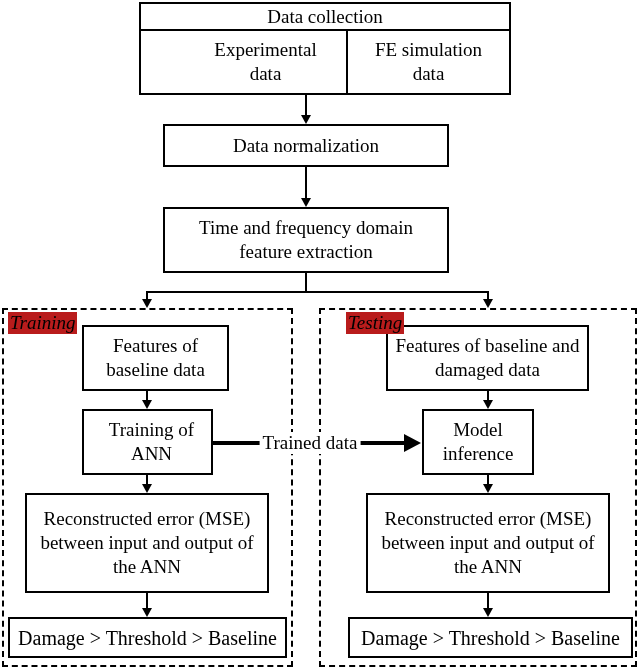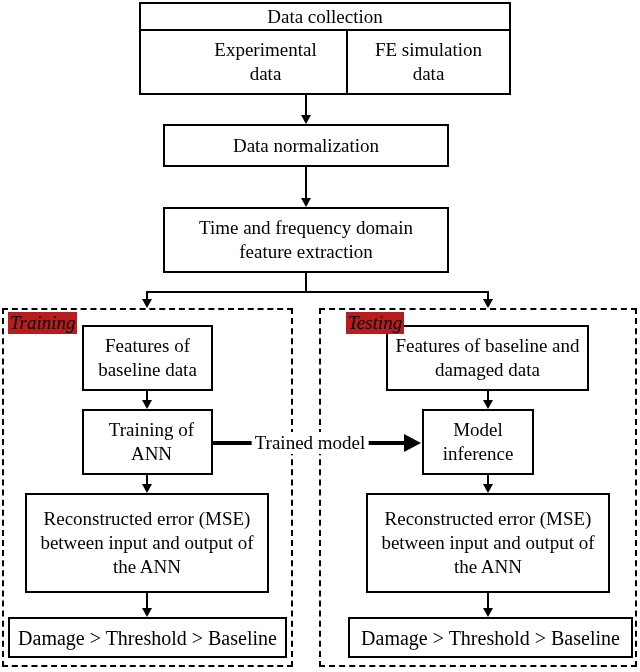--- a/index.html
+++ b/index.html
@@ -156,21 +156,21 @@
   </div>
 
   <div class="box" style="left:163px; top:124px; width:286px; height:43px;">
     <span>Data normalization</span>
   </div>
 
   <div class="box" style="left:163px; top:207px; width:286px; height:66px;">
     <span class="w250">Time and frequency domain feature extraction</span>
   </div>
 
-  <div class="box" style="left:82px; top:325px; width:131px; height:66px;">
+  <div class="box" style="left:82px; top:325px; width:147px; height:66px;">
     <span>Features of baseline data</span>
   </div>
   <div class="box" style="left:82px; top:409px; width:131px; height:66px;padding-left:8px;">
     <span>Training of ANN</span>
   </div>
   <div class="box" style="left:25px; top:493px; width:244px; height:100px;">
     <span class="w245">Reconstructed error (MSE) between input and output of the ANN</span>
   </div>
   <div class="box decision" style="left:8px; top:617px; width:279px; height:41px;">
     <span>Damage &gt; Threshold &gt; Baseline</span>
@@ -182,15 +182,15 @@
   <div class="box" style="left:422px; top:409px; width:112px; height:66px;">
     <span>Model inference</span>
   </div>
   <div class="box" style="left:366px; top:493px; width:244px; height:100px;">
     <span class="w245">Reconstructed error (MSE) between input and output of the ANN</span>
   </div>
   <div class="box decision" style="left:348px; top:617px; width:285px; height:41px;">
     <span>Damage &gt; Threshold &gt; Baseline</span>
   </div>
 
-  <div class="trained-model-label">Trained model</div>
+  <div class="trained-model-label">Trained data</div>
 
 </div>
 
 </body></html>

